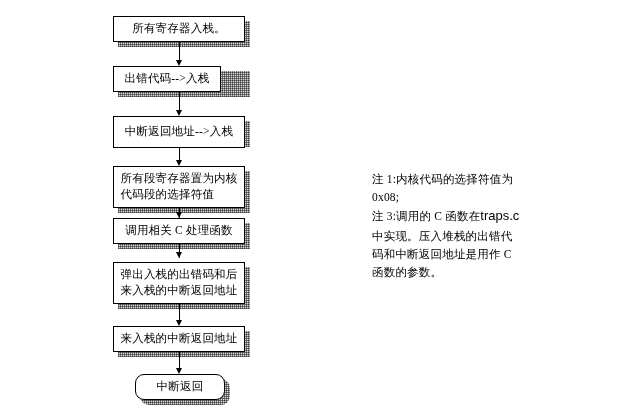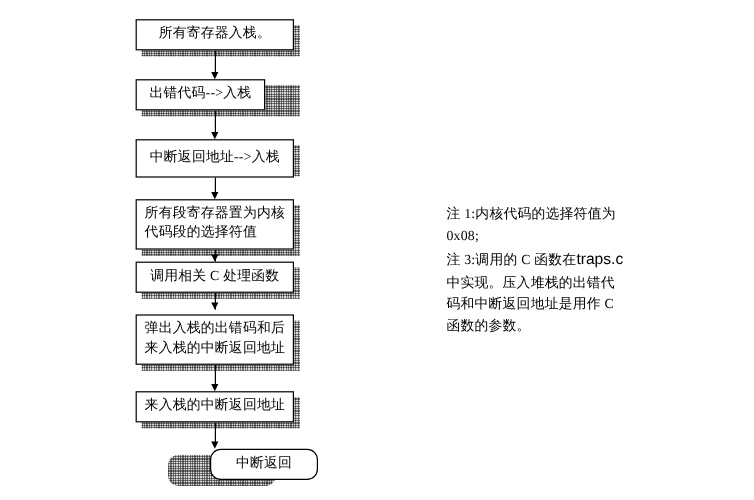--- a/index.html
+++ b/index.html
@@ -60,21 +60,20 @@
       repeating-linear-gradient(0deg, #8c8c8c 0px, #8c8c8c 1px, #ffffff 1px, #ffffff 2px),
       repeating-linear-gradient(90deg, #8c8c8c 0px, #8c8c8c 1px, #ffffff 1px, #ffffff 2px);
     background-blend-mode: multiply;
     background-color: #d9d9d9;
     z-index: 1;
   }
 
   
   .node.rounded {
     border-radius: 9px;
-    margin-left: 40px;
   }
   .shadow.rounded {
     border-radius: 9px;
   }
 
   
   .conn {
     position: absolute;
     width: 1px;
     background: #000000;

